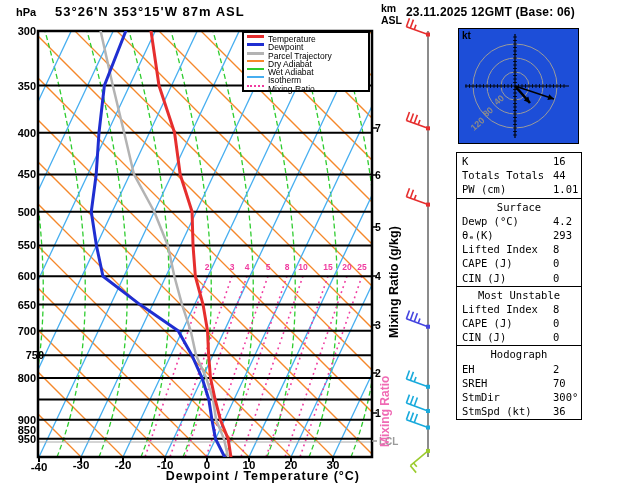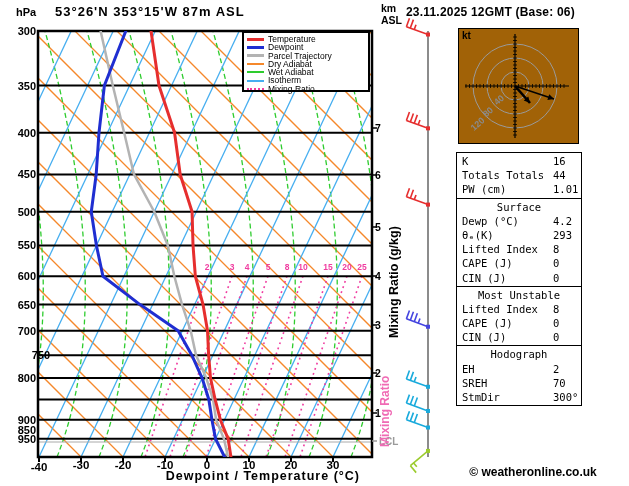--- a/index.html
+++ b/index.html
@@ -16,27 +16,27 @@
   .p-label{position:absolute;width:30px;text-align:right;font-size:11px;font-weight:bold;transform:translateY(-50%);}
   .t-label{position:absolute;font-size:11.5px;font-weight:bold;transform:translateX(-50%);}
   .km-label{position:absolute;left:375px;font-size:10.5px;font-weight:bold;transform:translateY(-50%);}
   .lcl-label{position:absolute;left:379px;font-size:10px;font-weight:bold;color:#9a9a9a;transform:translateY(-50%);}
   .axis-title{position:absolute;left:60px;top:469px;width:300px;text-align:right;font-size:12.5px;font-weight:bold;letter-spacing:1px;white-space:nowrap;}
   .legend{
     position:absolute;left:242px;top:31px;width:128px;height:61px;
     border:2px solid #000;background:#fff;box-sizing:border-box;
     padding:2px 0 0 3px;z-index:5;
   }
-  .legend-row{display:flex;align-items:center;height:8.3px;}
+  .legend-row{display:flex;align-items:flex-start;height:8.3px;}
   .legend-swatch{width:17px;margin-right:4px;flex:0 0 auto;}
   .legend-text{font-size:8.5px;line-height:1;white-space:nowrap;}
   .mr-label{position:absolute;font-size:8.5px;font-weight:bold;color:#f03ca0;transform:translate(-50%,-50%);z-index:3;}
   .v-label{position:absolute;font-size:12.5px;font-weight:bold;transform:rotate(-90deg);transform-origin:0 0;white-space:nowrap;}
   .v-label.pink{color:#f06ab4;font-size:12px;}
-  .hodo-box{position:absolute;left:458px;top:28px;width:121px;height:116px;border:1.5px solid #000;box-sizing:border-box;background:#a16207;}
+  .hodo-box{position:absolute;left:458px;top:28px;width:121px;height:116px;border:1.5px solid #000;box-sizing:border-box;background:#1d4ed8;}
   .hodo-kt{position:absolute;left:3px;top:1px;font-size:10px;font-weight:bold;}
   .hodo-ring-label{position:absolute;font-size:9px;font-weight:bold;color:#8a8a8a;transform:rotate(-42deg);z-index:4;}
   .info-table{
     position:absolute;left:456px;top:152px;width:126px;box-sizing:border-box;
     border:1.5px solid #000;background:#fff;
     font-family:"DejaVu Sans Mono","Liberation Mono",monospace;font-size:10.5px;
   }
   .info-section{border-top:1.5px solid #000;padding:1px 0;}
   .info-section:first-child{border-top:none;}
   .sec-header{height:14.2px;line-height:14.2px;text-align:center;}
@@ -229,21 +229,21 @@
   <div id="labels-layer">
       <div class="p-label" style="left: 6px; top: 31px;">300</div>
       <div class="p-label" style="left: 6px; top: 85.5429px;">350</div>
       <div class="p-label" style="left: 6px; top: 132.79px;">400</div>
       <div class="p-label" style="left: 6px; top: 174.465px;">450</div>
       <div class="p-label" style="left: 6px; top: 211.745px;">500</div>
       <div class="p-label" style="left: 6px; top: 245.468px;">550</div>
       <div class="p-label" style="left: 6px; top: 276.255px;">600</div>
       <div class="p-label" style="left: 6px; top: 304.577px;">650</div>
       <div class="p-label" style="left: 6px; top: 330.798px;">700</div>
-      <div class="p-label" style="left: 20px; top: 355.21px;">750</div>
+      <div class="p-label" style="left: 14px; top: 355.21px;">750</div>
       <div class="p-label" style="left: 6px; top: 378.045px;">800</div>
       <div class="p-label" style="left: 6px; top: 399.496px; margin-top: 31px;">850</div>
       <div class="p-label" style="left: 6px; top: 419.72px;">900</div>
       <div class="p-label" style="left: 6px; top: 438.851px;">950</div>
       <div class="t-label" style="left: 39px; top: 461px;">-40</div>
       <div class="t-label" style="left: 81px; top: 459px;">-30</div>
       <div class="t-label" style="left: 123px; top: 459px;">-20</div>
       <div class="t-label" style="left: 165px; top: 459px;">-10</div>
       <div class="t-label" style="left: 207px; top: 459px;">0</div>
       <div class="t-label" style="left: 249px; top: 459px;">10</div>
@@ -398,17 +398,17 @@
         <div class="sec-header">Most Unstable</div>
         <div class="info-row"><span>Lifted Index</span><span class="info-val">8</span></div>
         <div class="info-row"><span>CAPE (J)</span><span class="info-val">0</span></div>
         <div class="info-row"><span>CIN (J)</span><span class="info-val">0</span></div>
       </div>
       <div class="info-section">
         <div class="sec-header">Hodograph</div>
         <div class="info-row"><span>EH</span><span class="info-val">2</span></div>
         <div class="info-row"><span>SREH</span><span class="info-val">70</span></div>
         <div class="info-row"><span>StmDir</span><span class="info-val">300°</span></div>
+        <div class="info-row"><span>StmSpd (kt)</span><span class="info-val">36</span></div>
       </div>
     </div>
 
-  <div class="footer">© weatheronline.co.uk</div>
 </div>
 
 </body></html>

